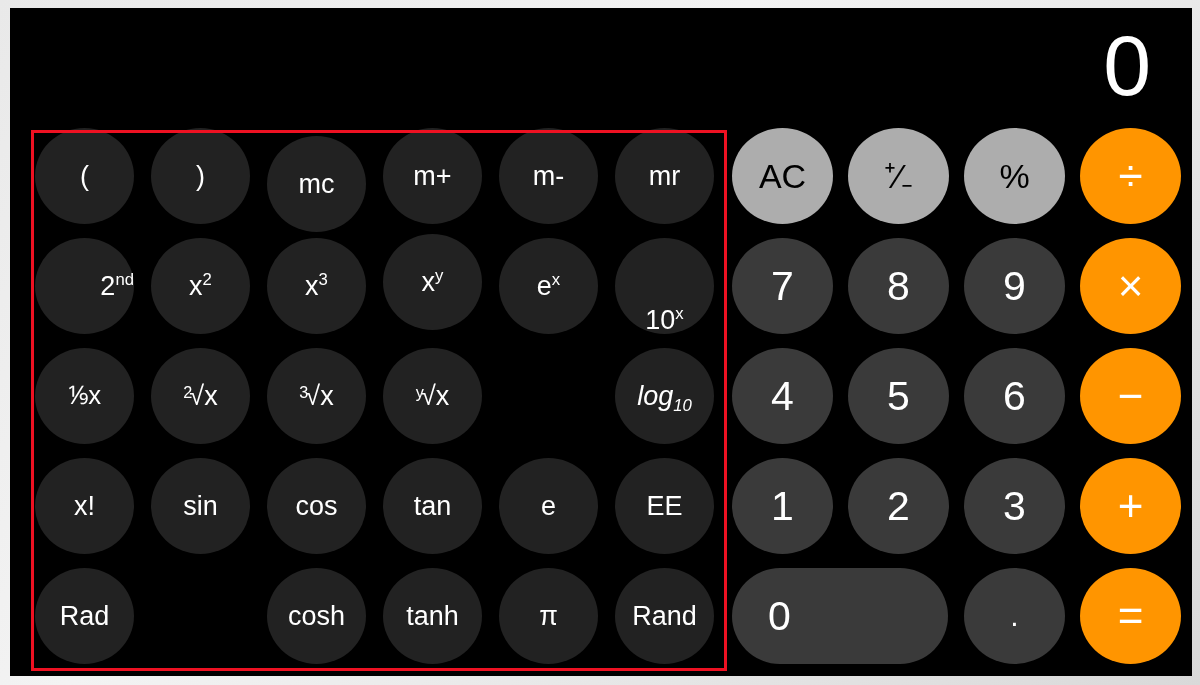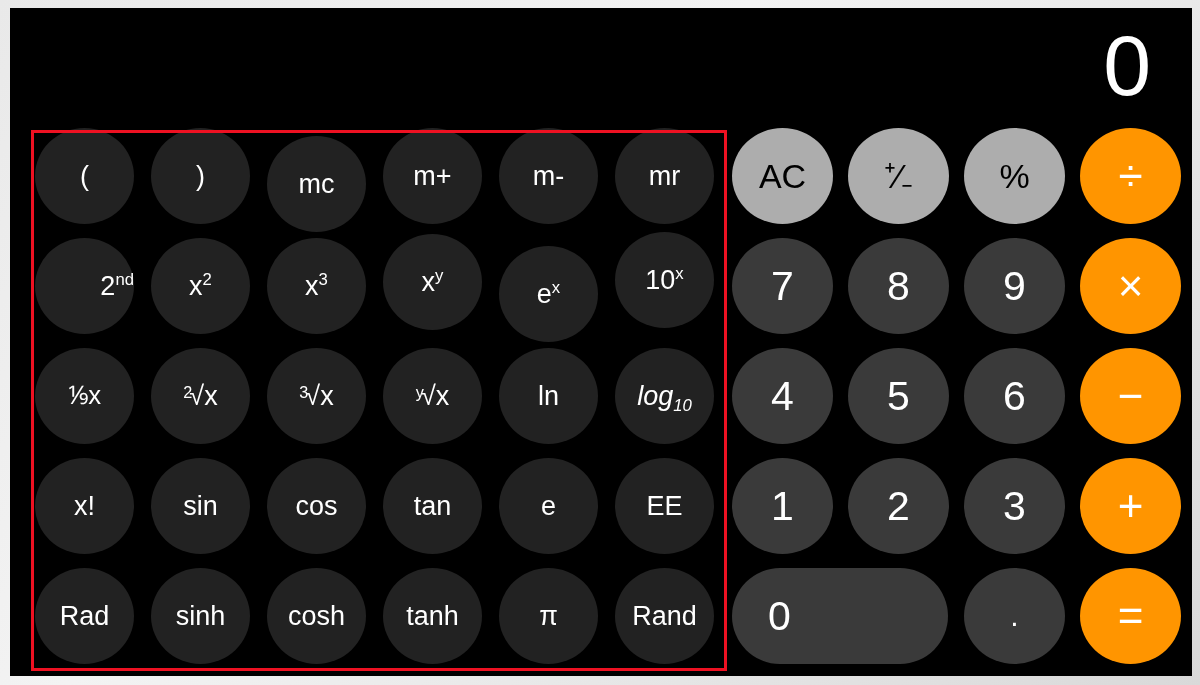--- a/index.html
+++ b/index.html
@@ -194,24 +194,24 @@
         </div>
       <div class="btn sci" style="left:141px; top:118px;">
           <span><span>x</span><span class="sup">2</span></span>
         </div>
       <div class="btn sci" style="left:257px; top:118px;">
           <span><span>x</span><span class="sup">3</span></span>
         </div>
       <div class="btn sci" style="left:373px; top:114px;text-align:right;">
           <span><span>x</span><span class="sup">y</span></span>
         </div>
-      <div class="btn sci" style="left:489px; top:126px;">
+      <div class="btn sci" style="left:489px; top:118px;">
           <span><span>e</span><span class="sup">x</span></span>
         </div>
-      <div class="btn sci" style="left:605px; top:112px;">
+      <div class="btn sci" style="left:605px; top:118px;align-items:flex-end;">
           <span><span>10</span><span class="sup">x</span></span>
         </div>
 
       <div class="btn sci" style="left:25px;  top:228px;">
           <span class="frac">⅑x</span>
         </div>
       <div class="btn sci" style="left:141px; top:228px;">
           <span class="rootwrap">
             <span class="idx">2</span>
             <span>√x</span>
@@ -222,23 +222,20 @@
             <span class="idx">3</span>
             <span>√x</span>
           </span>
         </div>
       <div class="btn sci" style="left:373px; top:228px;">
           <span class="rootwrap">
             <span class="idx">y</span>
             <span>√x</span>
           </span>
         </div>
-      <div class="btn sci" style="left:489px; top:228px;">
-          <span>ln</span>
-        </div>
       <div class="btn sci" style="left:605px; top:228px;font-style:italic;">
           <span><span>log</span><span class="sub">10</span></span>
         </div>
 
       <div class="btn sci" style="left:25px;  top:338px;">
           <span>x!</span>
         </div>
       <div class="btn sci" style="left:141px; top:338px;">
           <span>sin</span>
         </div>
@@ -251,23 +248,20 @@
       <div class="btn sci" style="left:489px; top:338px;">
           <span>e</span>
         </div>
       <div class="btn sci" style="left:605px; top:338px;">
           <span>EE</span>
         </div>
 
       <div class="btn sci" style="left:25px;  top:448px;">
           <span>Rad</span>
         </div>
-      <div class="btn sci" style="left:141px; top:448px;">
-          <span>sinh</span>
-        </div>
       <div class="btn sci" style="left:257px; top:448px;">
           <span>cosh</span>
         </div>
       <div class="btn sci" style="left:373px; top:448px;justify-content:center;">
           <span>tanh</span>
         </div>
       <div class="btn sci" style="left:489px; top:448px;">
           <span>π</span>
         </div>
       <div class="btn sci" style="left:605px; top:448px;">

